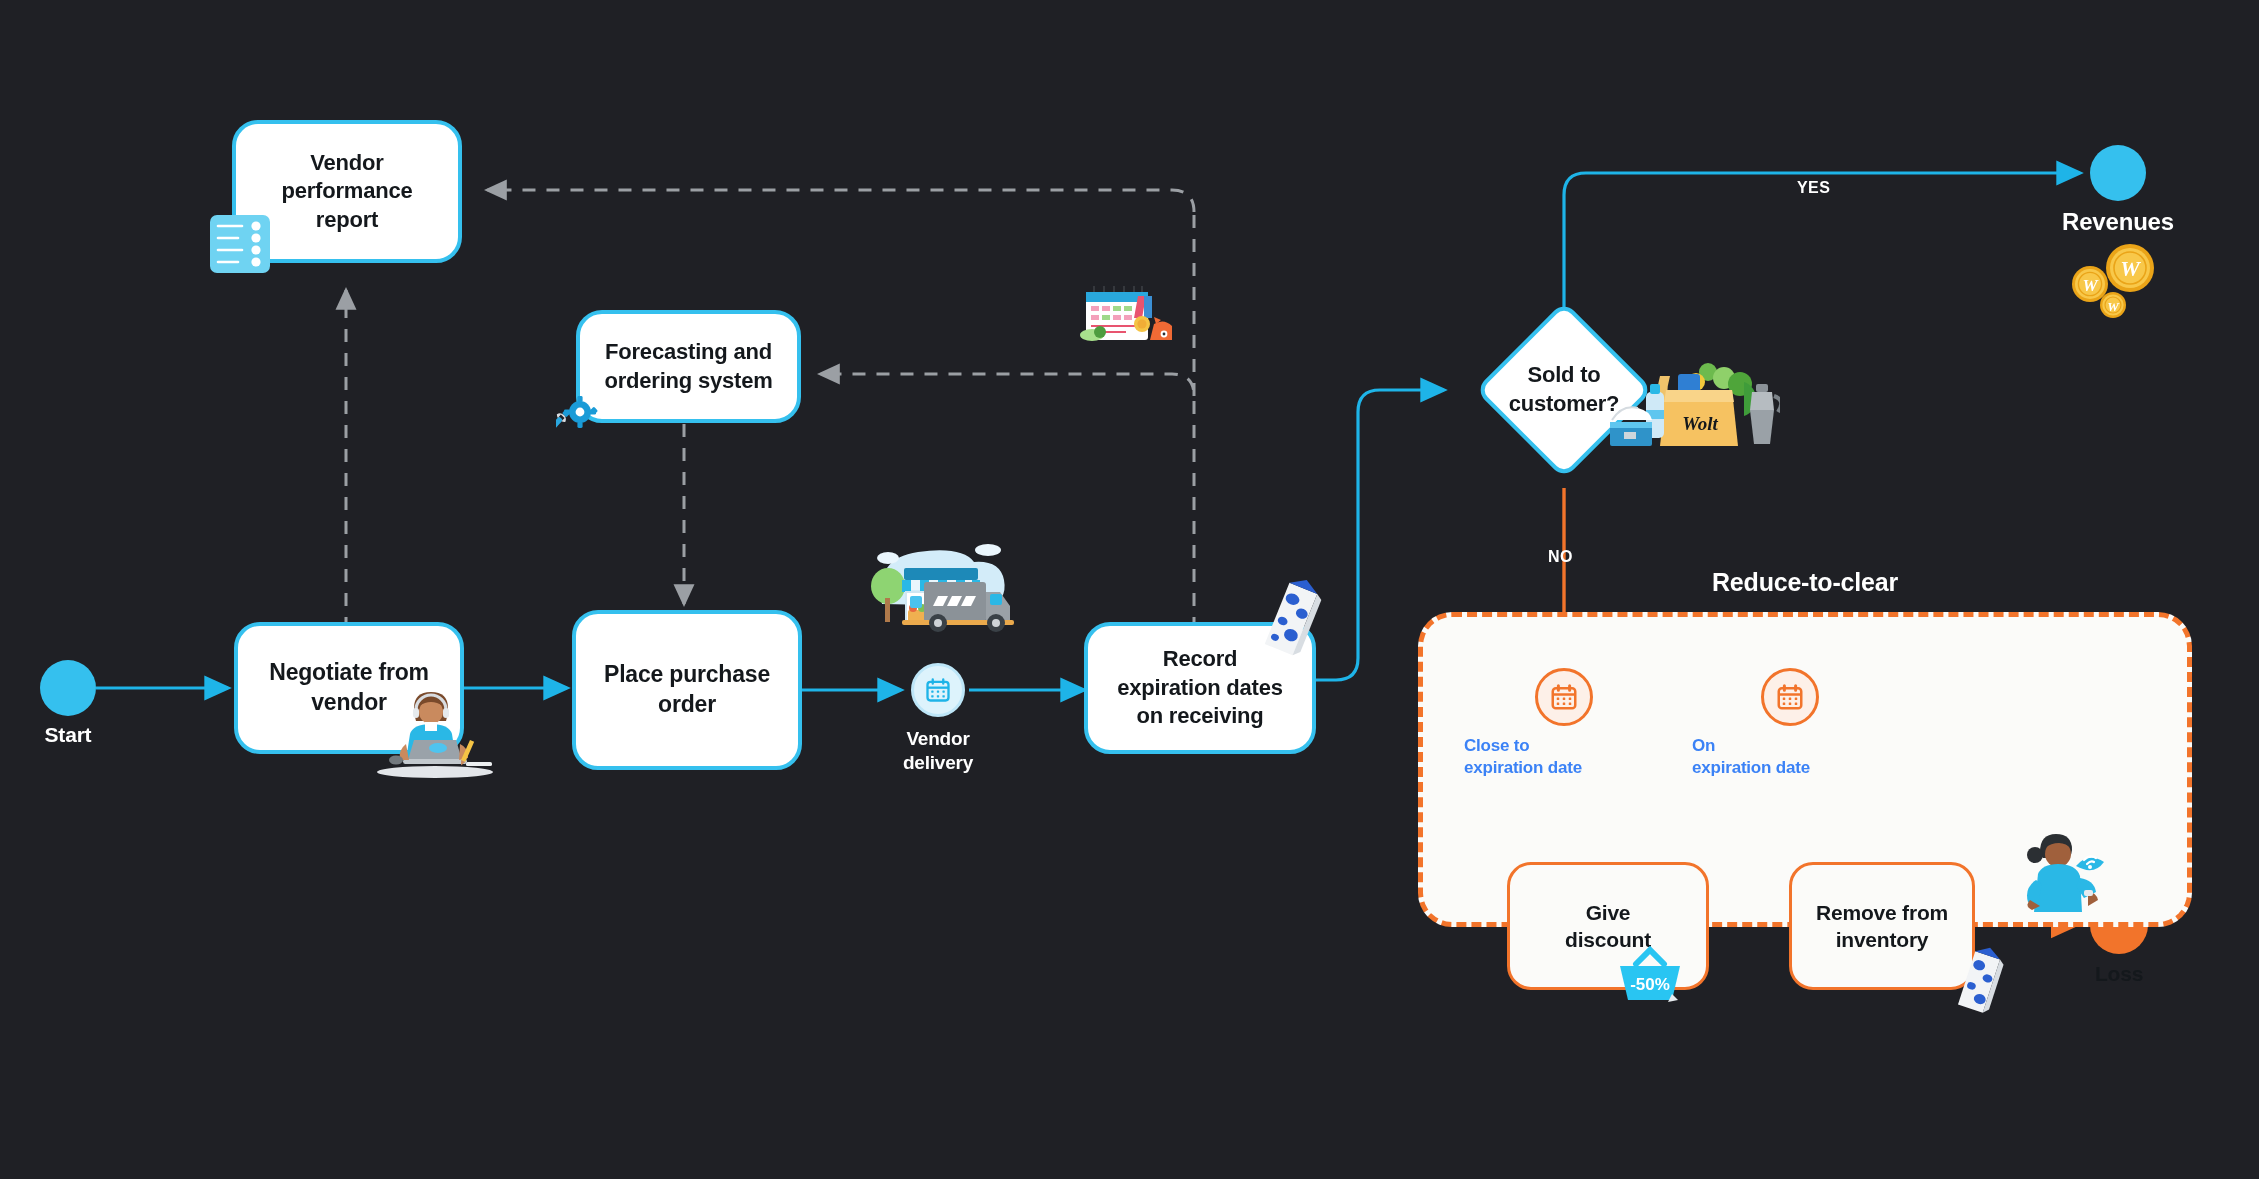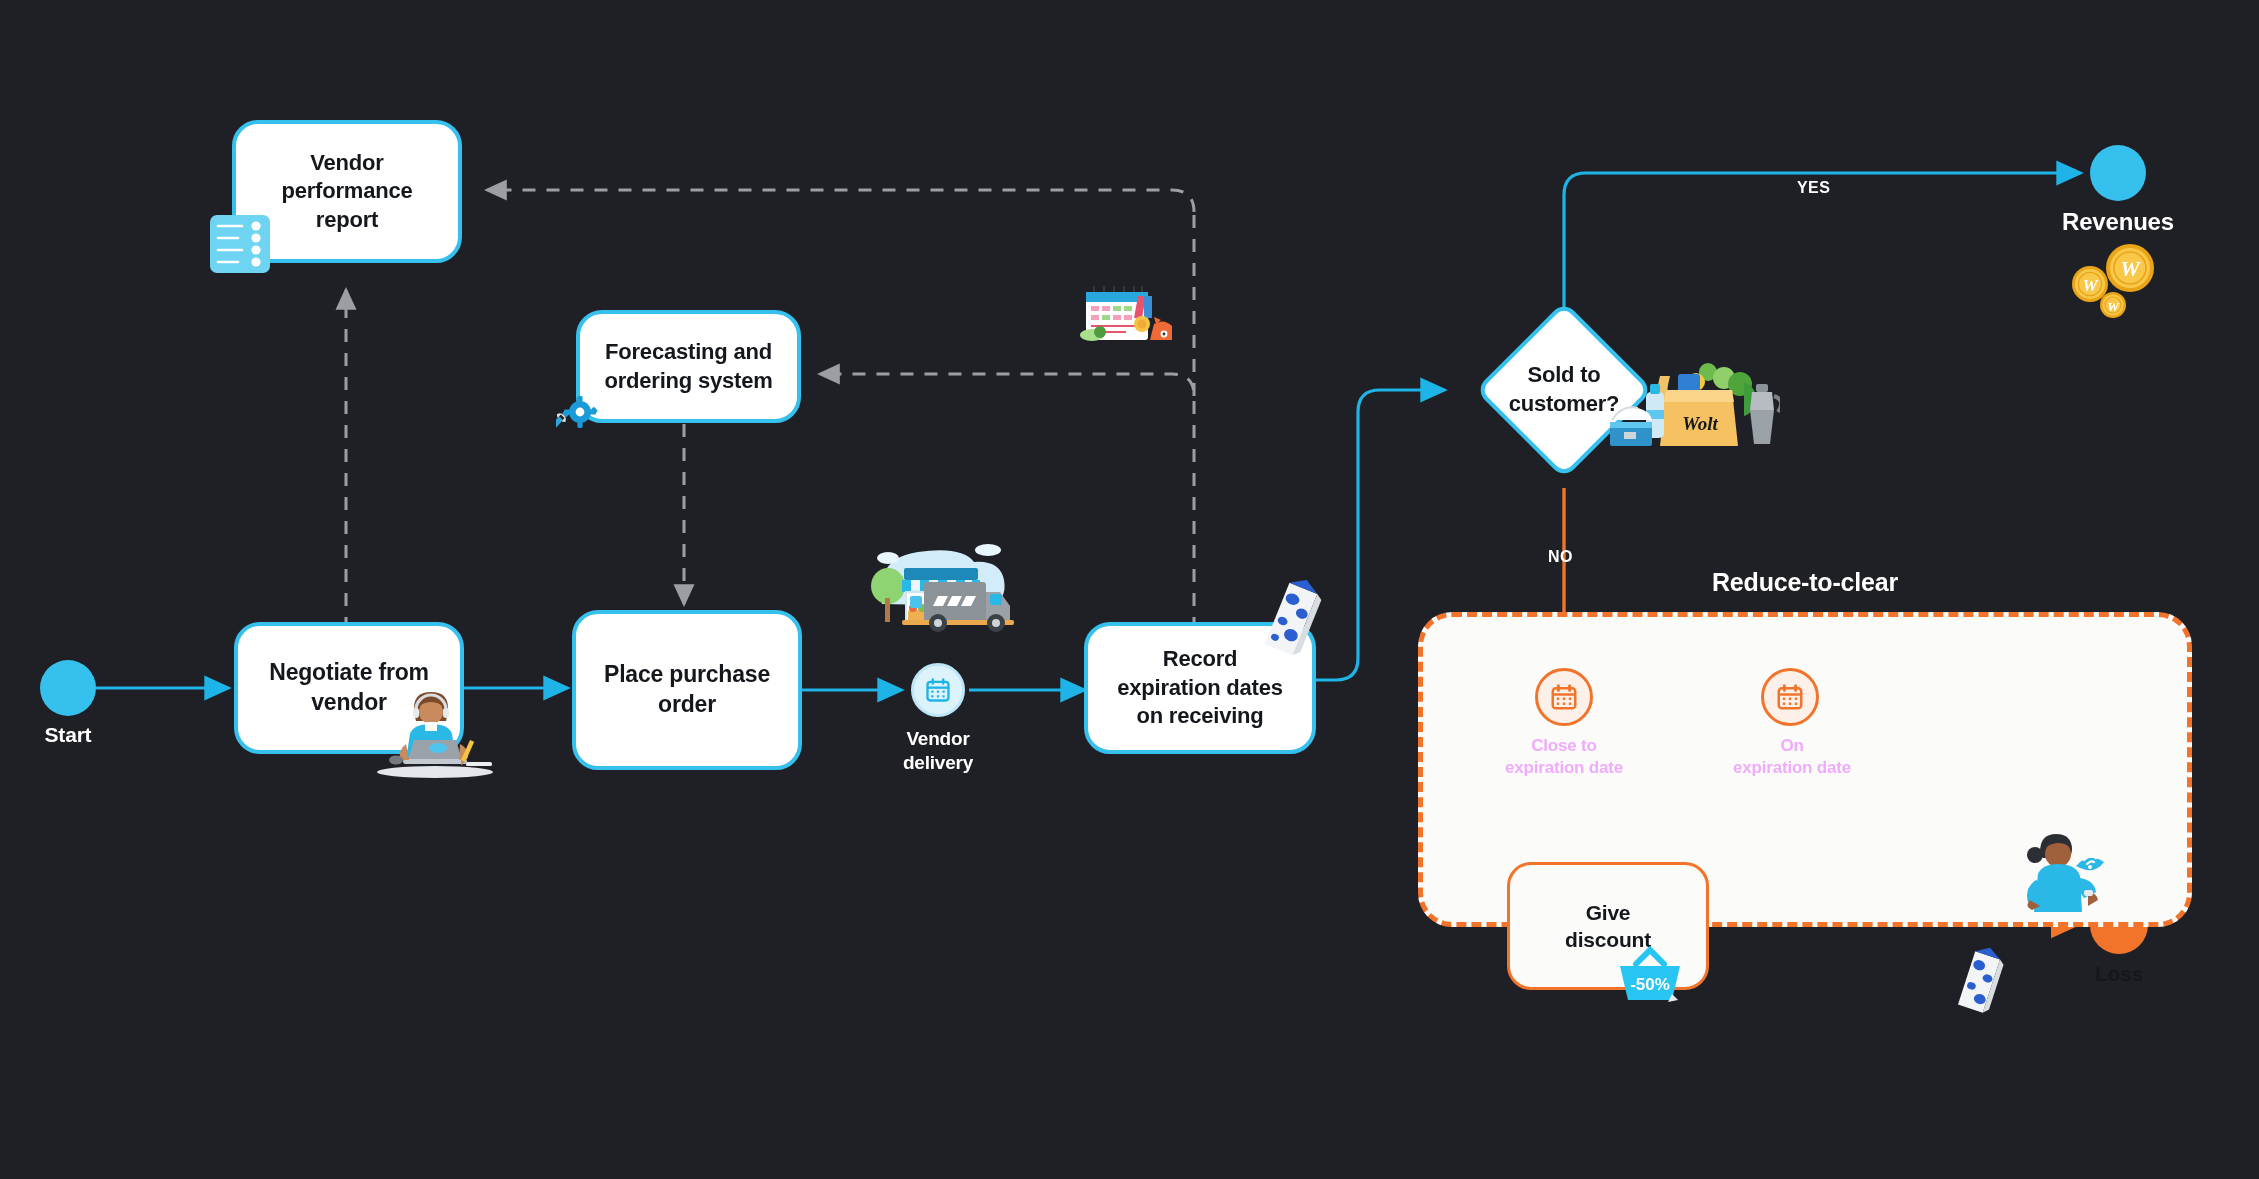--- a/index.html
+++ b/index.html
@@ -119,22 +119,22 @@
     box-sizing: border-box;
     border-radius: 50%;
     background: #fdf0e8;
     border: 3px solid #f2742b;
     display: flex;
     align-items: center;
     justify-content: center;
   }
   .icon-circle-label {
     position: absolute;
-    text-align: center;
-    color: #f0abfc;
+    text-align: left;
+    color: #3b82f6;
     font-weight: 700;
     font-size: 17px;
     line-height: 1.3;
     white-space: pre-line;
     letter-spacing: -0.2px;
   }
 
   
   .node-orange {
     position: absolute;
@@ -333,20 +333,24 @@
     </svg>
   </div>
   <div class="icon-circle-label" style="left:1692px; top:735px; width:200px;">On
 expiration date</div>
 
   <div class="node-orange" style="left:1463px; top:862px; width:202px; height:128px;margin-left:44px;">
     <span>Give
 discount</span>
   </div>
 
+  <div class="node-orange" style="left:1789px; top:862px; width:186px; height:128px;">
+    <span>Remove from
+inventory</span>
+  </div>
 
   <svg class="illus" style="left:208px; top:213px;" width="64" height="62" viewBox="0 0 64 62">
     <rect x="2" y="2" width="60" height="58" rx="7" fill="#6fd3f2"></rect>
     <g stroke="#ffffff" stroke-width="2.6" stroke-linecap="round">
       <path d="M10 13 H34"></path>
         <path d="M10 25 H30"></path>
       <path d="M10 37 H34"></path>
         <path d="M10 49 H30"></path>
     </g>
     <g fill="#ffffff">

